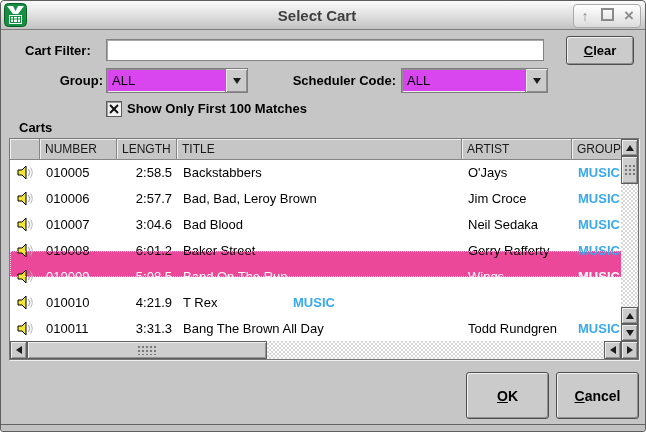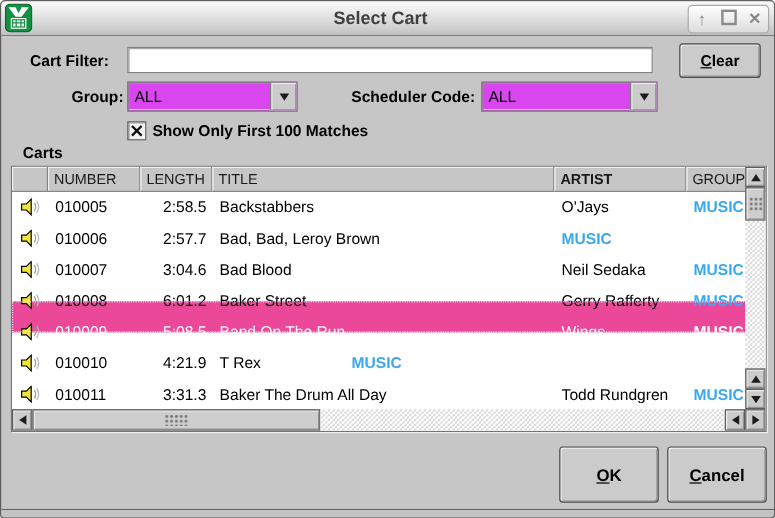--- a/index.html
+++ b/index.html
@@ -151,21 +151,21 @@
   <div class="lbl" style="left:126px;top:100px;">Show Only First 100 Matches</div>
 
   <div class="lbl" style="left:18px;top:119px;">Carts</div>
 
   <div class="table">
     <div class="thead">
       <div class="th" style="width:30px;"></div>
       <div class="th" style="width:77px;">NUMBER</div>
       <div class="th" style="width:60px;">LENGTH</div>
       <div class="th" style="width:285px;">TITLE</div>
-      <div class="th" style="width:110px;font-weight:bold;">ARTIST</div>
+      <div class="th" style="width:110px;">ARTIST</div>
       <div class="th" style="width:90px;">GROUP</div>
     </div>
 
     <div class="rows">
         <div class="row">
     <span class="cell c-icon">
       <svg width="17" height="15" viewBox="0 0 17 15">
         <path d="M1 5 L5 5 L9 1 L9 14 L5 10 L1 10 Z" fill="#f2e43a" stroke="#000" stroke-width="1"></path>
         <path d="M11.5 4 q2.5 3.5 0 7" stroke="#9a9a9a" fill="none"></path>
         <path d="M13.5 2.5 q3.5 5 0 10" stroke="#b5b5b5" fill="none"></path>
@@ -181,20 +181,21 @@
     <span class="cell c-icon">
       <svg width="17" height="15" viewBox="0 0 17 15">
         <path d="M1 5 L5 5 L9 1 L9 14 L5 10 L1 10 Z" fill="#f2e43a" stroke="#000" stroke-width="1"></path>
         <path d="M11.5 4 q2.5 3.5 0 7" stroke="#9a9a9a" fill="none"></path>
         <path d="M13.5 2.5 q3.5 5 0 10" stroke="#b5b5b5" fill="none"></path>
       </svg>
     </span>
     <span class="cell c-num">010006</span>
     <span class="cell c-len">2:57.7</span>
     <span class="cell c-title">Bad, Bad, Leroy Brown</span>
+    <span class="cell c-artist">Jim Croce</span>
     <span class="cell c-group">MUSIC</span>
   </div>
         <div class="row">
     <span class="cell c-icon">
       <svg width="17" height="15" viewBox="0 0 17 15">
         <path d="M1 5 L5 5 L9 1 L9 14 L5 10 L1 10 Z" fill="#f2e43a" stroke="#000" stroke-width="1"></path>
         <path d="M11.5 4 q2.5 3.5 0 7" stroke="#9a9a9a" fill="none"></path>
         <path d="M13.5 2.5 q3.5 5 0 10" stroke="#b5b5b5" fill="none"></path>
       </svg>
     </span>
@@ -248,21 +249,21 @@
         <div class="row">
     <span class="cell c-icon">
       <svg width="17" height="15" viewBox="0 0 17 15">
         <path d="M1 5 L5 5 L9 1 L9 14 L5 10 L1 10 Z" fill="#f2e43a" stroke="#000" stroke-width="1"></path>
         <path d="M11.5 4 q2.5 3.5 0 7" stroke="#9a9a9a" fill="none"></path>
         <path d="M13.5 2.5 q3.5 5 0 10" stroke="#b5b5b5" fill="none"></path>
       </svg>
     </span>
     <span class="cell c-num">010011</span>
     <span class="cell c-len">3:31.3</span>
-    <span class="cell c-title">Baker The Drum All Day</span>
+    <span class="cell c-title">Bang The Brown All Day</span>
     <span class="cell c-artist">Todd Rundgren</span>
     <span class="cell c-group">MUSIC</span>
   </div>
         <div class="row">
     <span class="cell c-icon">
       <svg width="17" height="15" viewBox="0 0 17 15">
         <path d="M1 5 L5 5 L9 1 L9 14 L5 10 L1 10 Z" fill="#f2e43a" stroke="#000" stroke-width="1"></path>
         <path d="M11.5 4 q2.5 3.5 0 7" stroke="#9a9a9a" fill="none"></path>
         <path d="M13.5 2.5 q3.5 5 0 10" stroke="#b5b5b5" fill="none"></path>
       </svg>

